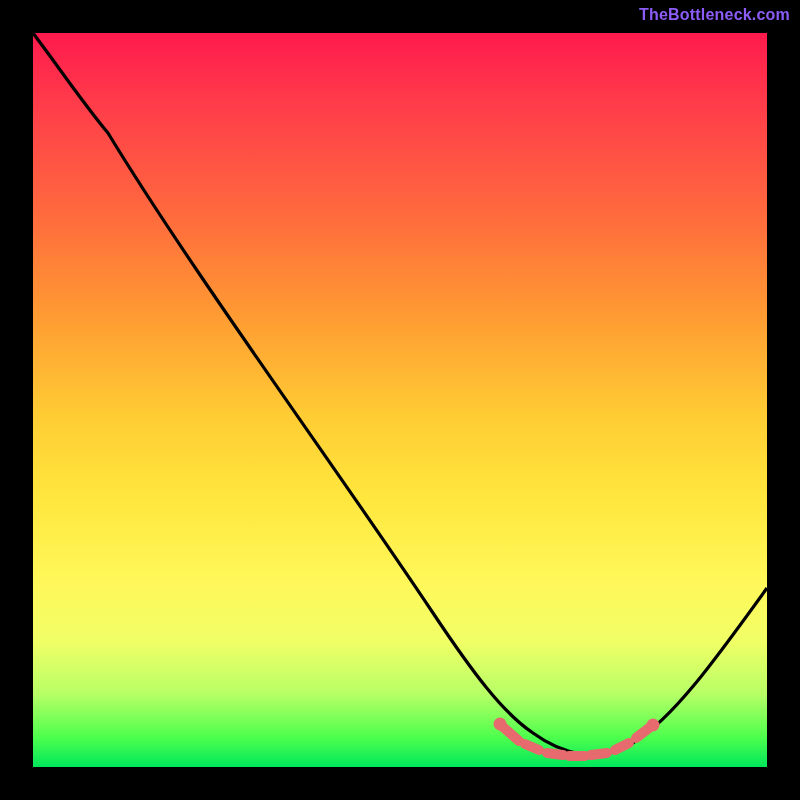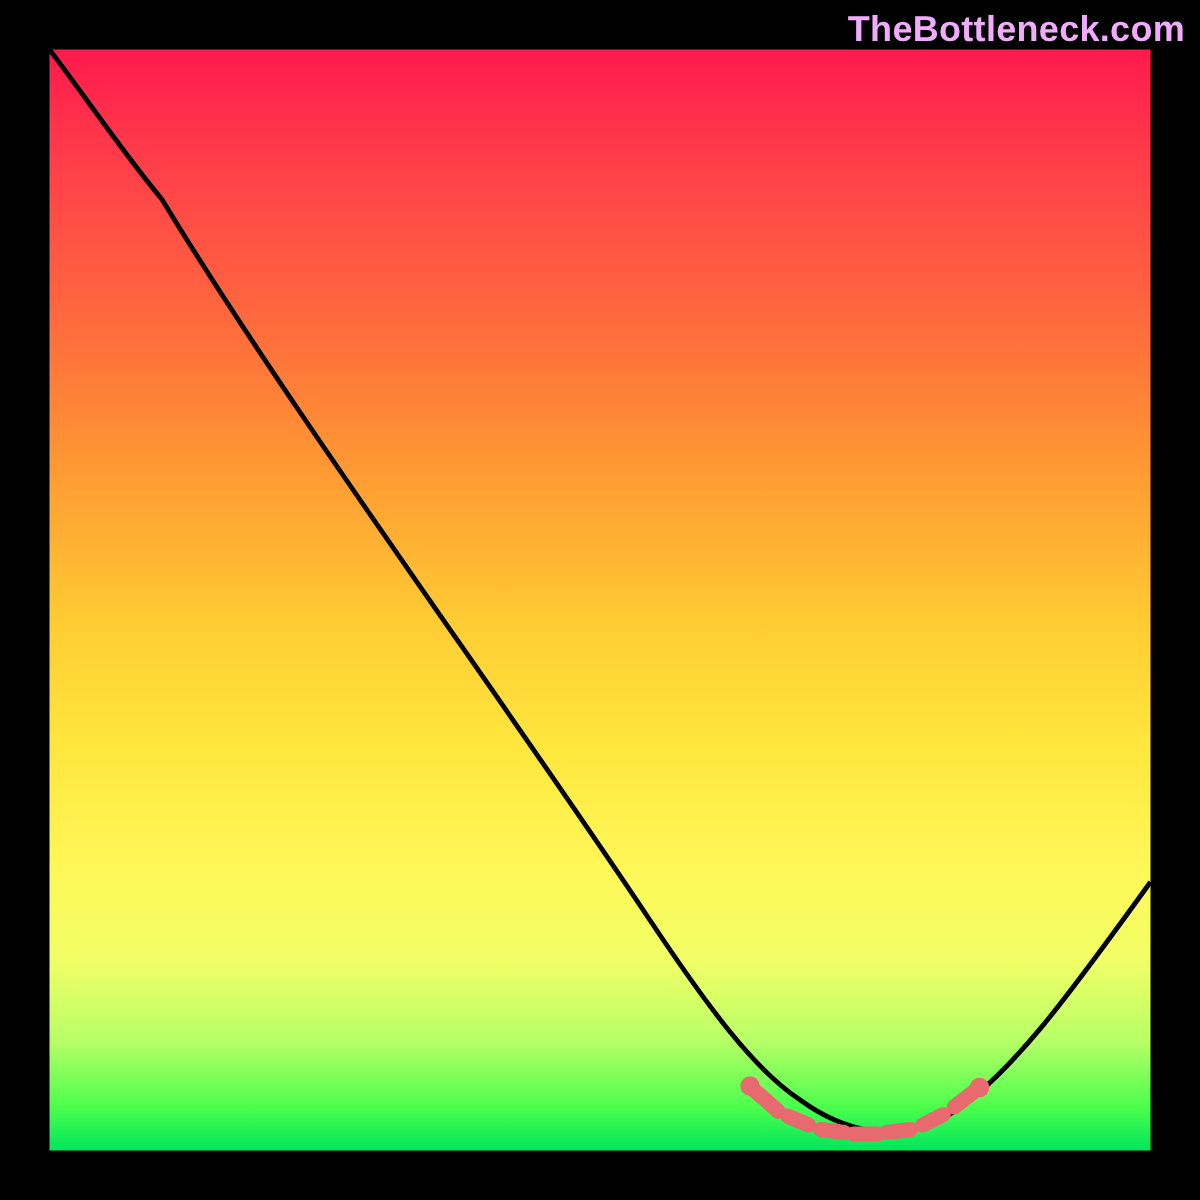--- a/index.html
+++ b/index.html
@@ -38,23 +38,23 @@
     top: 0;
     width: 734px;
     height: 734px;
     overflow: visible;
   }
   .watermark {
     position: absolute;
     top: 6px;
     right: 10px;
     font-family: Arial, Helvetica, sans-serif;
-    font-size: 24px;
+    font-size: 16px;
     font-weight: 600;
-    color: #f0abfc;
+    color: #8b5cf6;
     letter-spacing: 0.2px;
   }
   .dot {
     fill: #e66a6e;
   }
   .dash {
     stroke: #e66a6e;
     stroke-width: 10;
     stroke-linecap: round;
   }

